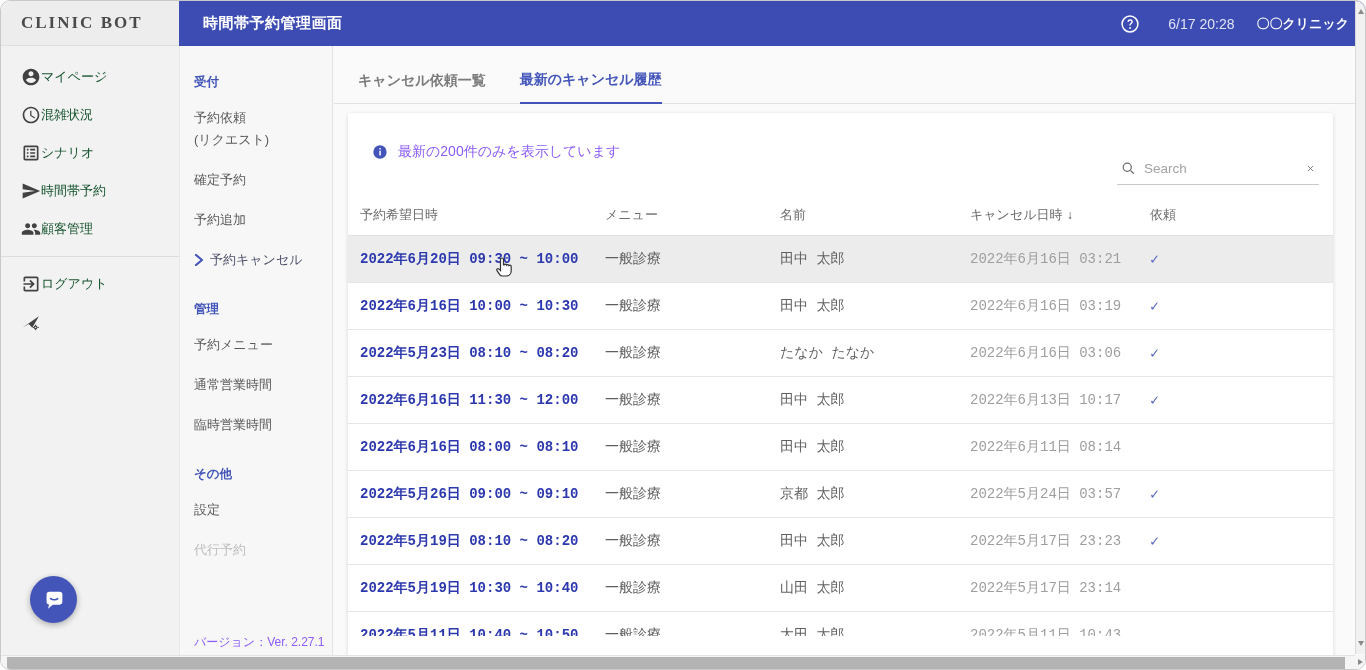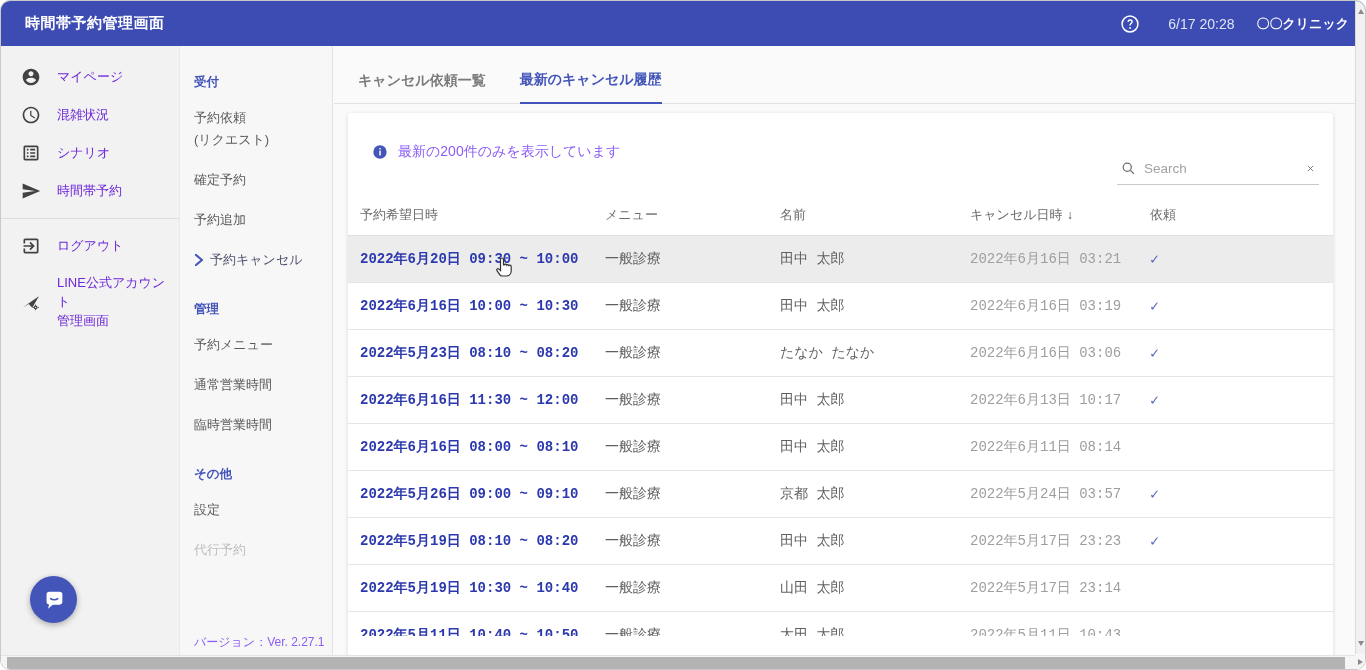--- a/index.html
+++ b/index.html
@@ -18,22 +18,22 @@
     padding:0 14px 0 16px; }
   .titlebar h1{ font-size:15px; font-weight:700; letter-spacing:.5px;padding-left:8px; }
   .titlebar .spacer{ flex:1; }
   .tb-help{ width:20px; height:20px; margin-right:28px; cursor:pointer; }
   .tb-time{ font-size:14px; color:#dfe3f6; margin-right:22px; }
   .tb-clinic{ font-size:13px; font-weight:700; color:#fff; margin-right:4px; }
 
   
   .sidebar{ position:absolute; top:45px; left:0; width:178px; bottom:0; background:#f2f2f2; z-index:10; }
   .nav{ padding-top:12px; }
-  .nav-item{ display:flex; align-items:center; gap:16px; padding:9px 8px 9px 20px;
-    font-size:13px; color:#6d28d9; cursor:pointer; }
+  .nav-item{ display:flex; align-items:center; padding:9px 8px 9px 20px;
+    font-size:13px; color:#14532d; cursor:pointer; }
   .nav-item svg{ flex:0 0 auto; }
   .nav-divider{ height:1px; background:#dcdcdc; margin:8px 0; }
   .nav-label2{ line-height:1.45; }
   .chat-btn{ position:absolute; left:29px; top:530px; width:47px; height:47px; border-radius:50%;
     background:#4355b9; box-shadow:0 2px 6px rgba(0,0,0,.3); display:flex; align-items:center;
     justify-content:center; cursor:pointer; }
 
   
   .subsidebar{ position:absolute; top:45px; left:178px; width:154px; bottom:0; background:#f7f7f7;
     border-left:1px solid #e9e9e9; border-right:1px solid #e2e2e2; padding:28px 0 0 14px; z-index:10; }
@@ -91,20 +91,21 @@
     border-top:3px solid transparent; border-bottom:3px solid transparent; border-left:5px solid #8a8a8a; }
 
   .cursor{ position:absolute; left:492px; top:252px; z-index:60; pointer-events:none; }
 </style>
 </head>
 <body>
 
 <div class="screen">
 
   <div class="topbar">
+    <div class="logo">CLINIC BOT</div>
     <div class="titlebar">
       <h1>時間帯予約管理画面</h1>
       <div class="spacer"></div>
       <svg class="tb-help" viewBox="0 0 24 24">
         <circle cx="12" cy="12" r="9.5" fill="none" stroke="#ffffff" stroke-width="1.8"></circle>
         <path d="M9.6 9.4c.2-1.4 1.2-2.2 2.5-2.2 1.4 0 2.4.9 2.4 2.1 0 1-.5 1.5-1.3 2.1-.8.6-1.1 1-1.1 1.9v.4" fill="none" stroke="#ffffff" stroke-width="1.7"></path>
         <circle cx="12.1" cy="16.8" r="1.1" fill="#ffffff"></circle>
       </svg>
       <span class="tb-time">6/17 20:28</span>
       <span class="tb-clinic">〇〇クリニック</span>
@@ -130,43 +131,45 @@
             <path fill="#424242" d="M19 5v14H5V5h14m0-2H5c-1.1 0-2 .9-2 2v14c0 1.1.9 2 2 2h14c1.1 0 2-.9 2-2V5c0-1.1-.9-2-2-2zm-8 4h6v2h-6V7zm0 4h6v2h-6v-2zm0 4h6v2h-6v-2zM7 7h2v2H7V7zm0 4h2v2H7v-2zm0 4h2v2H7v-2z"></path>
           </svg>
         <span>シナリオ</span>
       </div>
       <div class="nav-item">
         <svg width="20" height="20" viewBox="0 0 24 24">
             <path fill="#424242" d="M2.01 21L23 12 2.01 3 2 10l15 2-15 2z"></path>
           </svg>
         <span>時間帯予約</span>
       </div>
+      <div class="nav-item">
+        <svg width="20" height="20" viewBox="0 0 24 24">
+            <path fill="#424242" d="M16 11c1.66 0 2.99-1.34 2.99-3S17.66 5 16 5c-1.66 0-3 1.34-3 3s1.34 3 3 3zm-8 0c1.66 0 2.99-1.34 2.99-3S9.66 5 8 5C6.34 5 5 6.34 5 8s1.34 3 3 3zm0 2c-2.33 0-7 1.17-7 3.5V19h14v-2.5c0-2.33-4.67-3.5-7-3.5zm8 0c-.29 0-.62.02-.97.05 1.16.84 1.97 1.97 1.97 3.45V19h6v-2.5c0-2.33-4.67-3.5-7-3.5z"></path>
+          </svg>
+        <span>顧客管理</span>
+      </div>
       <div class="nav-divider"></div>
       <div class="nav-item">
         <svg width="20" height="20" viewBox="0 0 24 24">
             <path fill="#424242" d="M10.09 15.59L11.5 17l5-5-5-5-1.41 1.41L12.67 11H3v2h9.67l-2.58 2.59zM19 3H5c-1.1 0-2 .9-2 2v4h2V5h14v14H5v-4H3v4c0 1.1.9 2 2 2h14c1.1 0 2-.9 2-2V5c0-1.1-.9-2-2-2z"></path>
           </svg>
         <span>ログアウト</span>
       </div>
       <div class="nav-item">
         <svg width="20" height="20" viewBox="0 0 24 24">
           <path fill="#424242" d="M2 18.5L21.5 5 13.5 19l-4.2-4.6z"></path>
           <g fill="#424242">
               <circle cx="17.5" cy="18.5" r="2.2"></circle>
               <rect x="16.9" y="15.2" width="1.2" height="1.6"></rect>
               <rect x="16.9" y="20.2" width="1.2" height="1.6"></rect>
               <rect x="14.2" y="17.9" width="1.6" height="1.2"></rect>
               <rect x="19.7" y="17.9" width="1.6" height="1.2"></rect>
               <circle cx="17.5" cy="18.5" r="0.9" fill="#f2f2f2"></circle>
             </g>
         </svg>
-        <span class="nav-label2">
-          <span>LINE公式アカウント</span><br>
-          <span>管理画面</span>
-        </span>
       </div>
     </div>
     <div class="chat-btn">
       <svg width="26" height="26" viewBox="0 0 28 28">
         <rect x="6" y="5" width="17" height="14" rx="3" fill="#ffffff"></rect>
         <path d="M9 18l-1.5 5.5L14 18z" fill="#ffffff"></path>
         <path d="M10.5 12.5c1.6 1.7 5.9 1.7 7.5 0" stroke="#4355b9" stroke-width="1.7" fill="none" stroke-linecap="round"></path>
       </svg>
     </div>
   </div>

